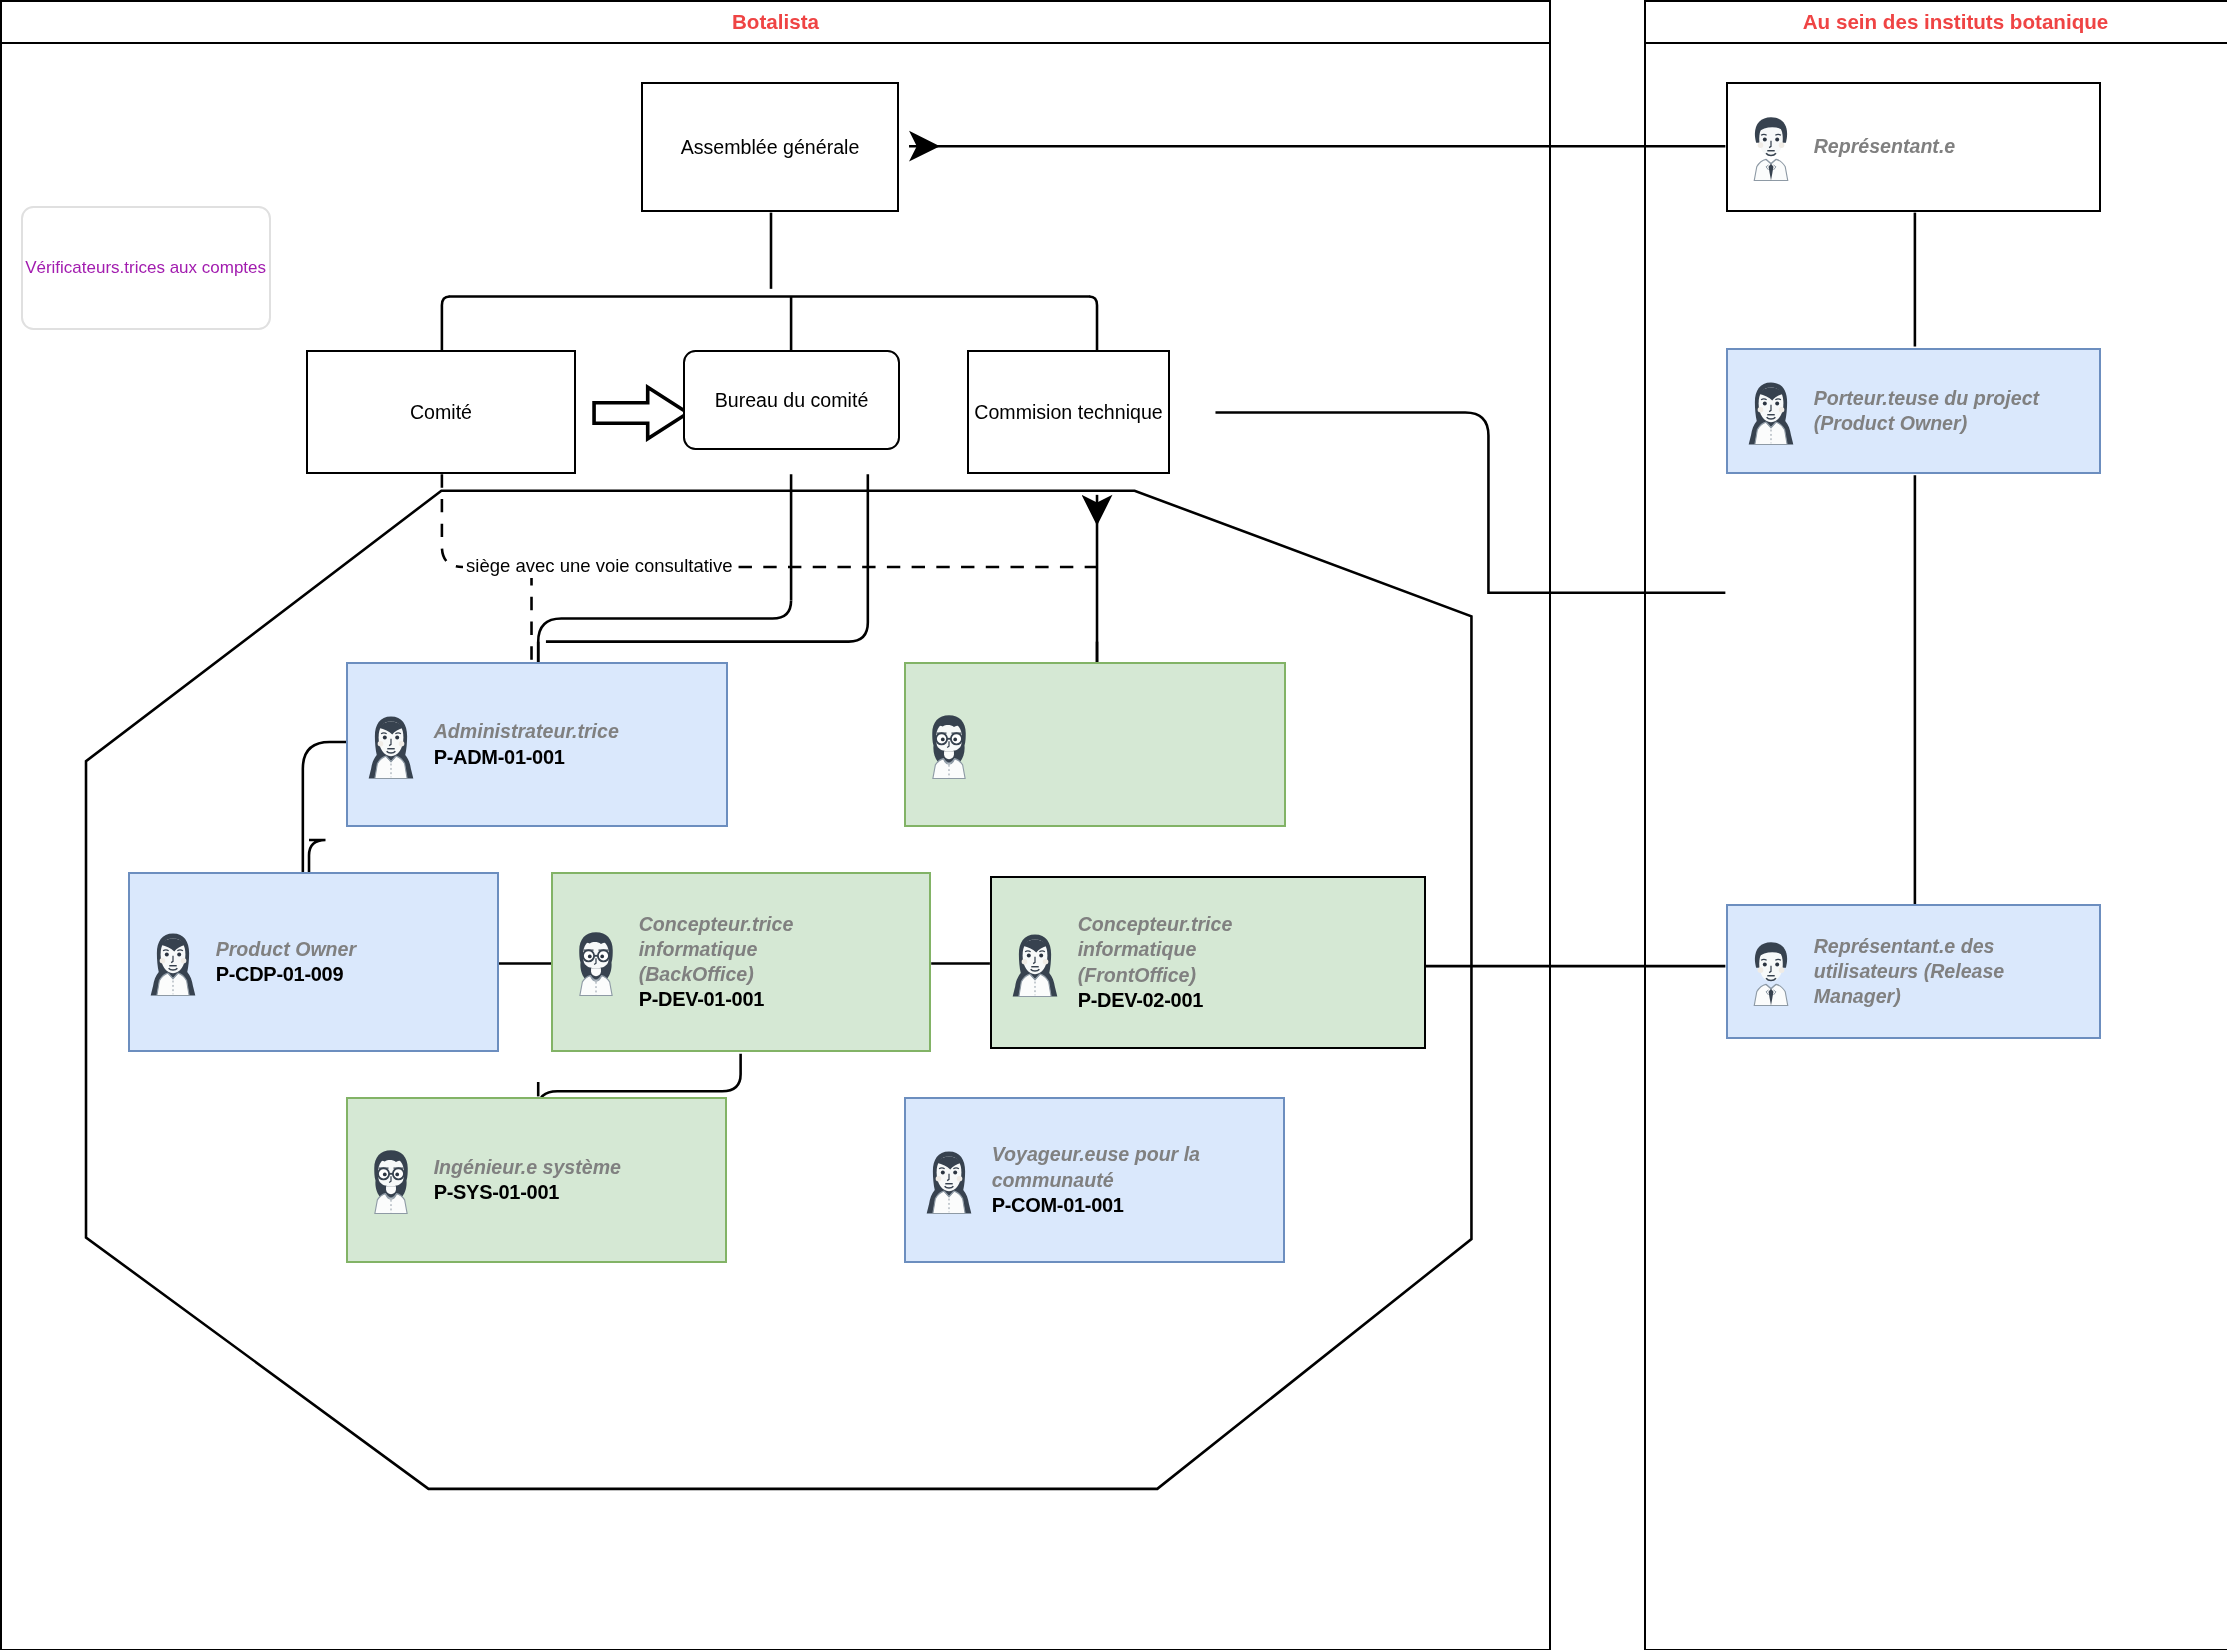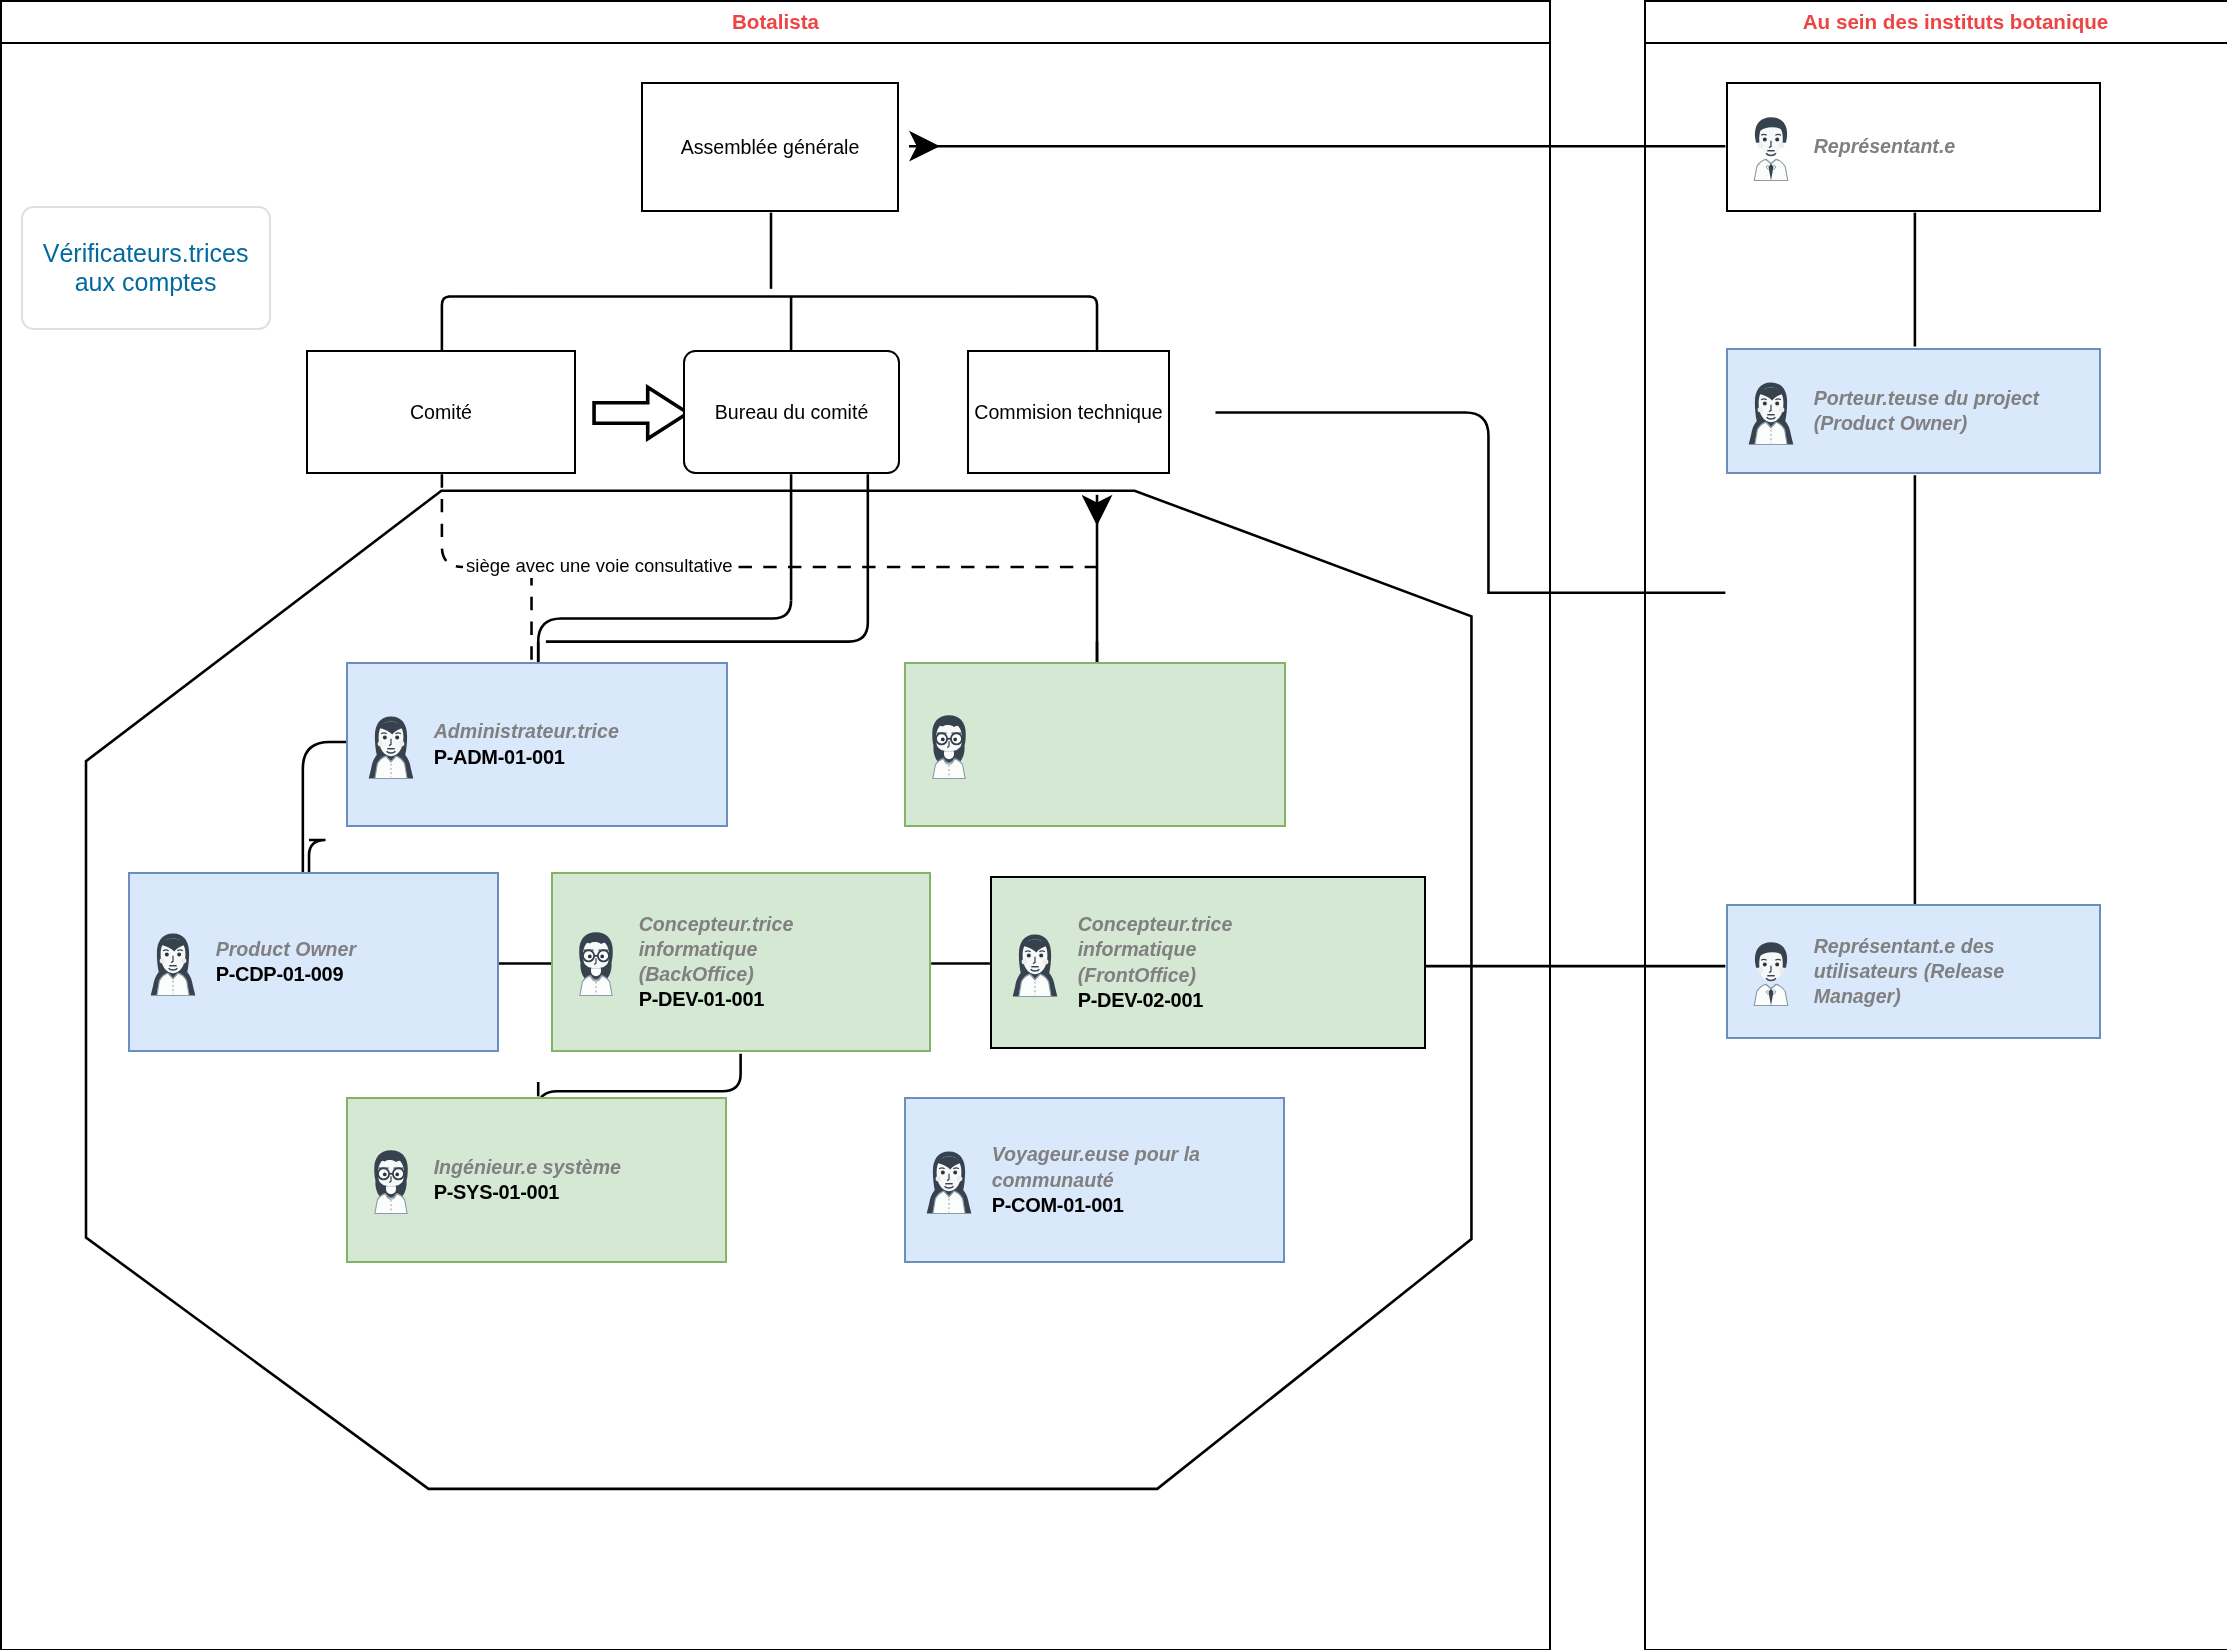--- a/index.html
+++ b/index.html
@@ -29,22 +29,22 @@
     background:#ffffff;
     display:flex; align-items:center; justify-content:center;
     text-align:center;
     font-size:19.6px; color:#000;
     line-height:1.15;
     z-index:6;
   }
   .node.rounded { border-radius:12.4px; }
   .node.ghost {
     border:2.1px solid #e0e0e0;
-    color:#0369a1;
-    font-size:25px;
+    color:#a21caf;
+    font-size:17px;
     z-index:3;
   }
 
   
   .card {
     position:absolute;
     display:flex; align-items:center;
     padding:0 7.2px;
     z-index:6;
     border:2.6px solid #000;
@@ -167,21 +167,21 @@
   </div>
 
   <div class="node" style="left:306px; top:350px; width:270px; height:124px;">
     <span>Comité</span>
   </div>
 
   <svg style="position:absolute; left:592px; top:384px; width:98px; height:58px; z-index:6;" viewBox="0 0 190 112">
     <polygon points="4,36 108,36 108,6 186,56 108,106 108,76 4,76" fill="#ffffff" stroke="#000" stroke-width="7"></polygon>
   </svg>
 
-  <div class="node rounded" style="left:683px; top:350px; width:217px; height:124px;">
+  <div class="node rounded" style="left:683px; top:350px; width:217px; height:100px;">
     <span>Bureau du comité</span>
   </div>
 
   <div class="node" style="left:967px; top:350px; width:203px; height:124px;">
     <span>Commision technique</span>
   </div>
 
   <div class="edge-lbl" style="left:463px; top:554px;">
     <span>siège avec une voie consultative</span>
   </div>

